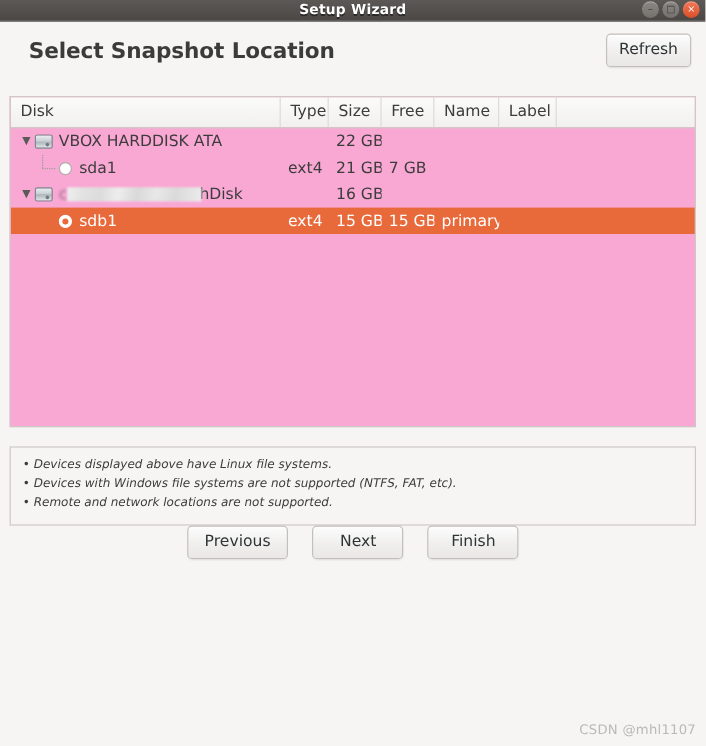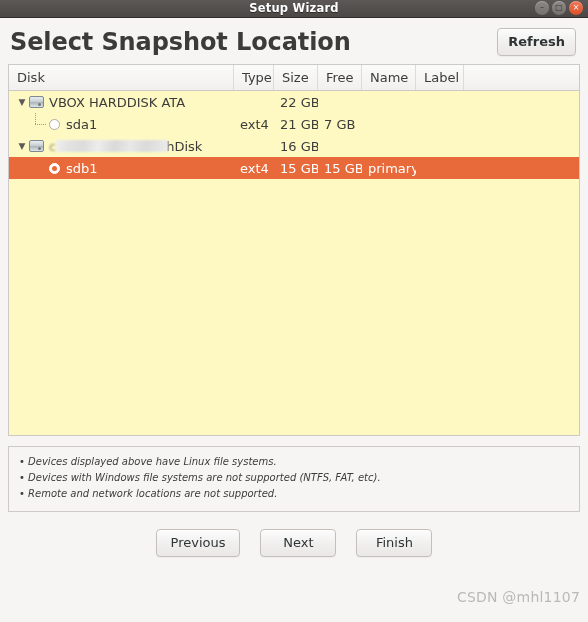--- a/index.html
+++ b/index.html
@@ -64,45 +64,46 @@
   .win-glyph { font-family: "DejaVu Sans", sans-serif; font-size: 8px; }
 
   
   .header {
     padding: 10px 12px 8px 10px;
     display: flex;
     align-items: center;
     justify-content: space-between;
   }
   .page-title {
-    font-size: 24px;
+    font-size: 18px;
     font-weight: bold;
     color: #3b3b39;
     letter-spacing: -.1px;
+    margin-left: 14px;
   }
   .btn {
     font-family: "DejaVu Sans", "Liberation Sans", sans-serif;
     font-size: 13px;
     color: #2e3436;
     background: linear-gradient(to bottom, #fcfcfc 0%, #f0efee 55%, #eae8e6 100%);
     border: 1px solid #c3c0bc;
     border-radius: 4px;
     padding: 5px 11px;
     box-shadow: 0 1px 0 rgba(255,255,255,.75) inset, 0 1px 1px rgba(0,0,0,.04);
     cursor: default;
     line-height: 1.1;
   }
-  .btn-refresh { padding: 6px 10px; font-weight: bold; }
+  .btn-refresh { padding: 6px 10px; }
 
   
   .list-wrap {
-    margin: 0 8px;
+    margin: 16px 8px;
     border: 1px solid #cdc9c5;
-    background: #fef9c3;
-    height: 372px;
+    background: #f9a8d4;
+    height: 276px;
     box-sizing: border-box;
     overflow: hidden;
   }
   .thead {
     display: flex;
     height: 26px;
     background: linear-gradient(to bottom,#fbfbfa,#f1f0ee);
     border-bottom: 1px solid #cdc9c5;
     box-sizing: border-box;
   }
@@ -260,32 +261,32 @@
     font-style: italic;
     font-size: 10px;
     line-height: 1.58;
     color: #3c3c3c;
     box-sizing: border-box;
   }
   .note-line { white-space: normal; }
 
   
   .footer {
-    margin-top: 17px;
+    margin-top: 0;
     display: flex;
     justify-content: center;
     gap: 20px;
   }
   .footer .btn { min-width: 76px; text-align: center; padding: 6px 14px; }
 
   .watermark {
     position: absolute;
     right: 8px;
-    bottom: 17px;
-    font-size: 14px;
+    bottom: 7px;
+    font-size: 11px;
     color: #b9b9b9;
     letter-spacing: .2px;
   }
 </style>
 </head>
 <body>
 
 <div class="titlebar">
   <span class="titlebar-title">Setup Wizard</span>
   <div class="win-buttons">

